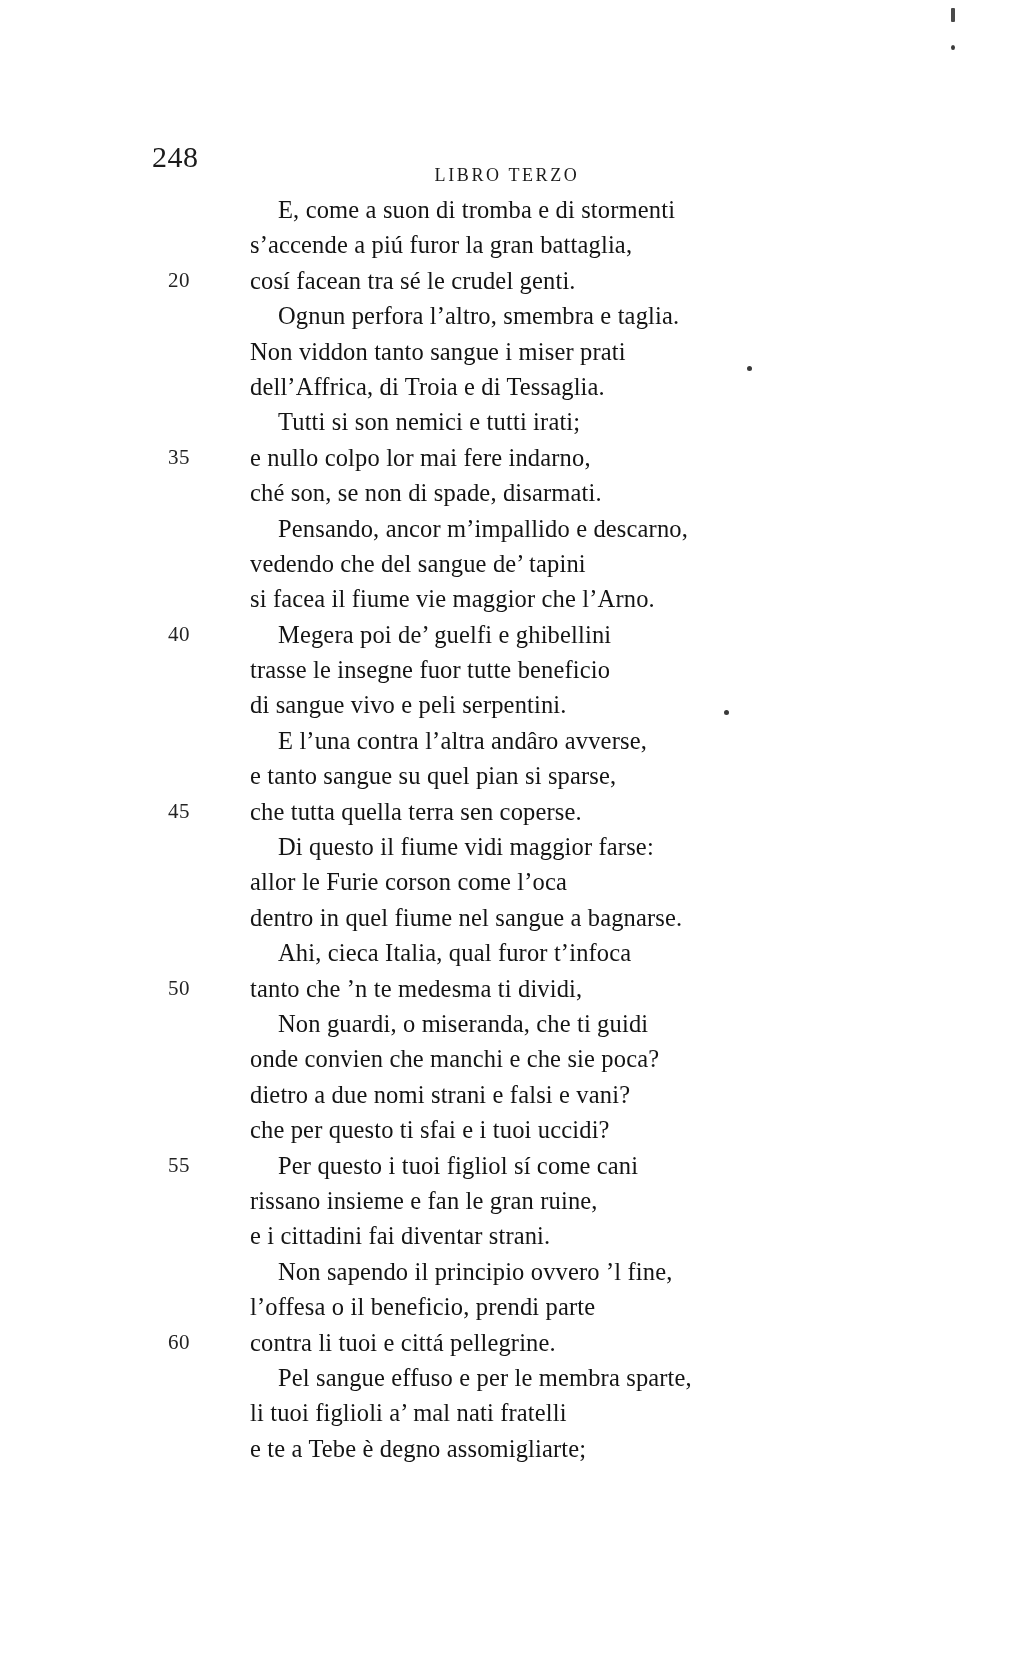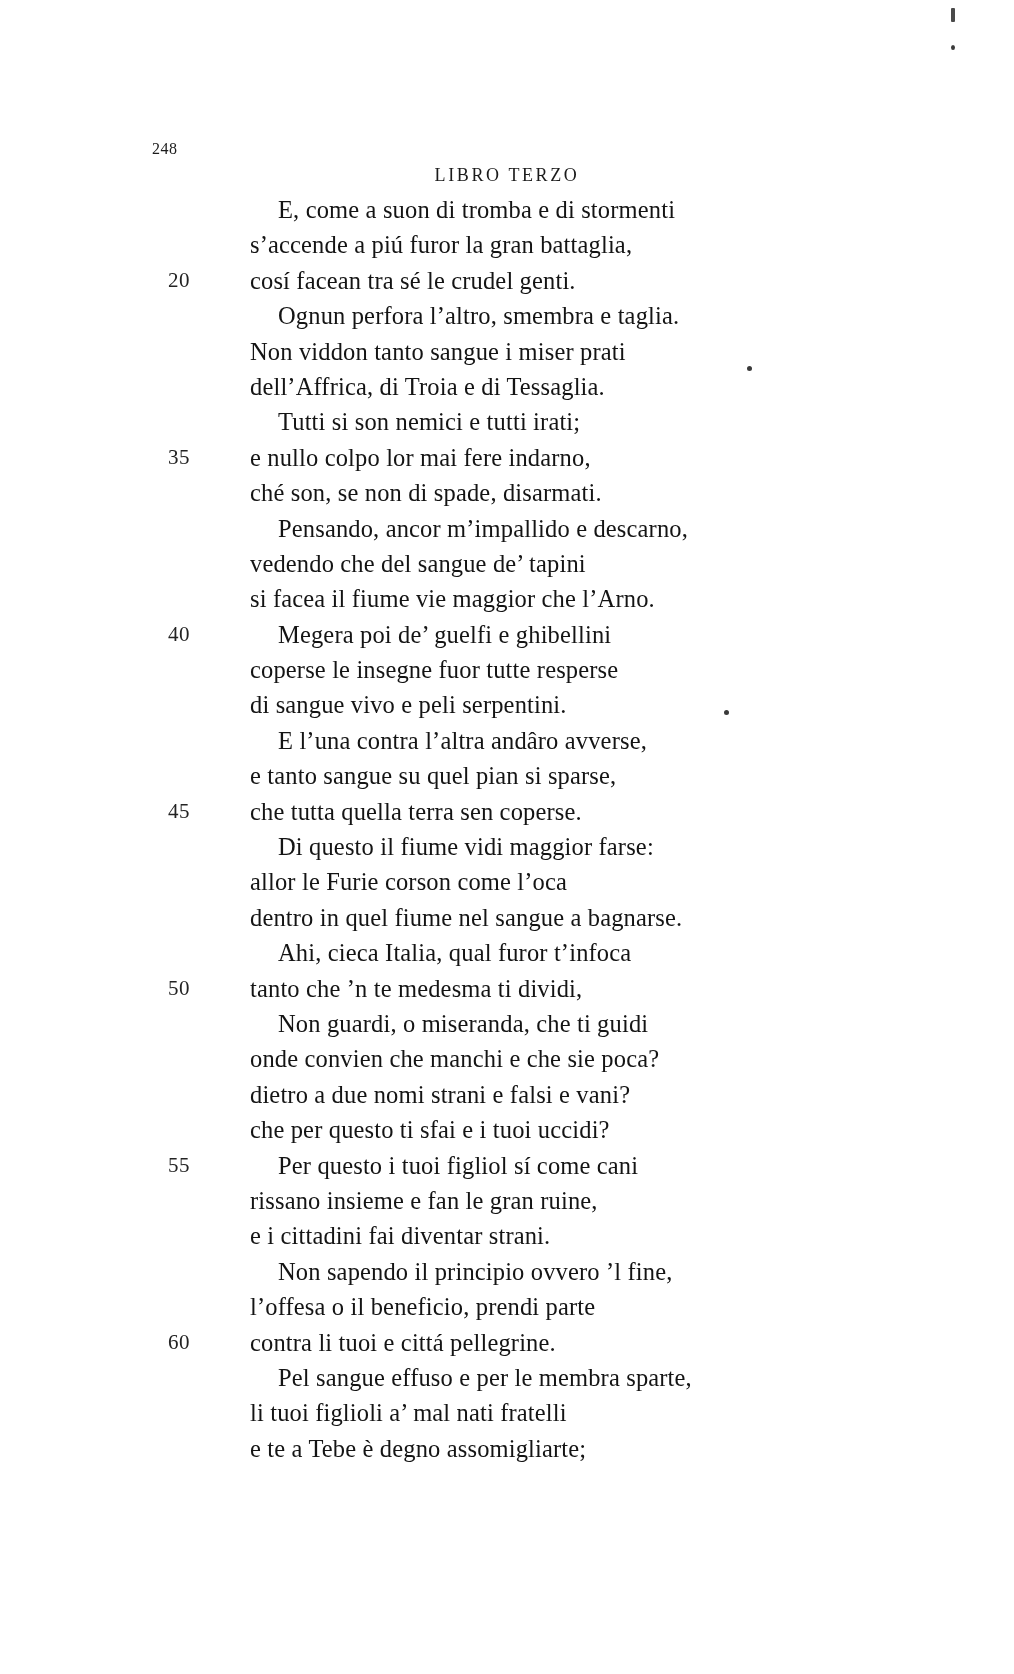--- a/index.html
+++ b/index.html
@@ -26,21 +26,21 @@
     position: absolute;
     top: 140px;
     left: 0;
     width: 1014px;
     height: 26px;
   }
   .folio {
     position: absolute;
     left: 152px;
     top: 0;
-    font-size: 16px;
+    font-size: 30px;
     letter-spacing: 0.5px;
     color: #1b1b1b;
   }
   .head-title {
     position: absolute;
     left: 0;
     top: 2px;
     width: 1014px;
     text-align: center;
     font-size: 18px;
@@ -154,21 +154,21 @@
       <div class="line">
         <span class="num"></span>
         <span class="txt">si facea il fiume vie maggior che l’Arno.</span>
       </div>
       <div class="line indent">
         <span class="num">40</span>
         <span class="txt">Megera poi de’ guelfi e ghibellini</span>
       </div>
       <div class="line">
         <span class="num"></span>
-        <span class="txt">coperse le insegne fuor tutte resperse</span>
+        <span class="txt">trasse le insegne fuor tutte beneficio</span>
       </div>
       <div class="line">
         <span class="num"></span>
         <span class="txt">di sangue vivo e peli serpentini.</span>
       </div>
       <div class="line indent">
         <span class="num"></span>
         <span class="txt">E l’una contra l’altra andâro avverse,</span>
       </div>
       <div class="line">

